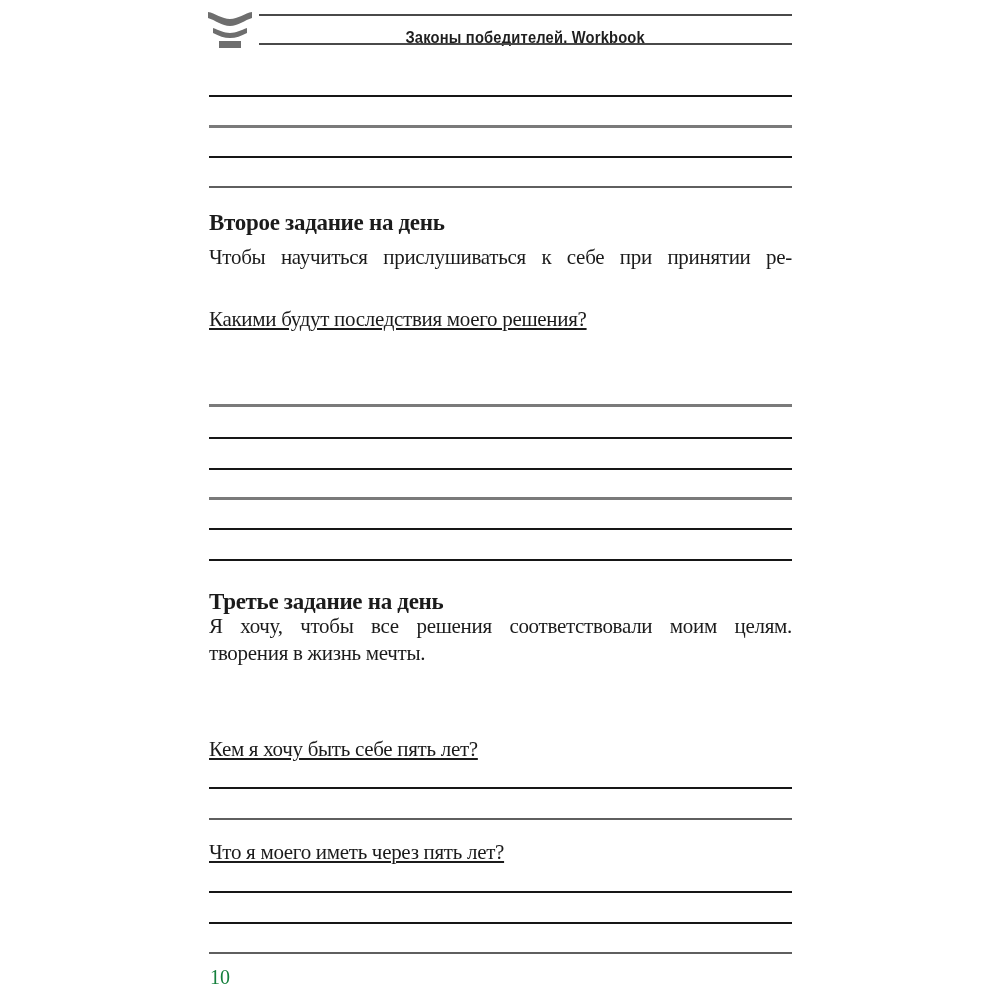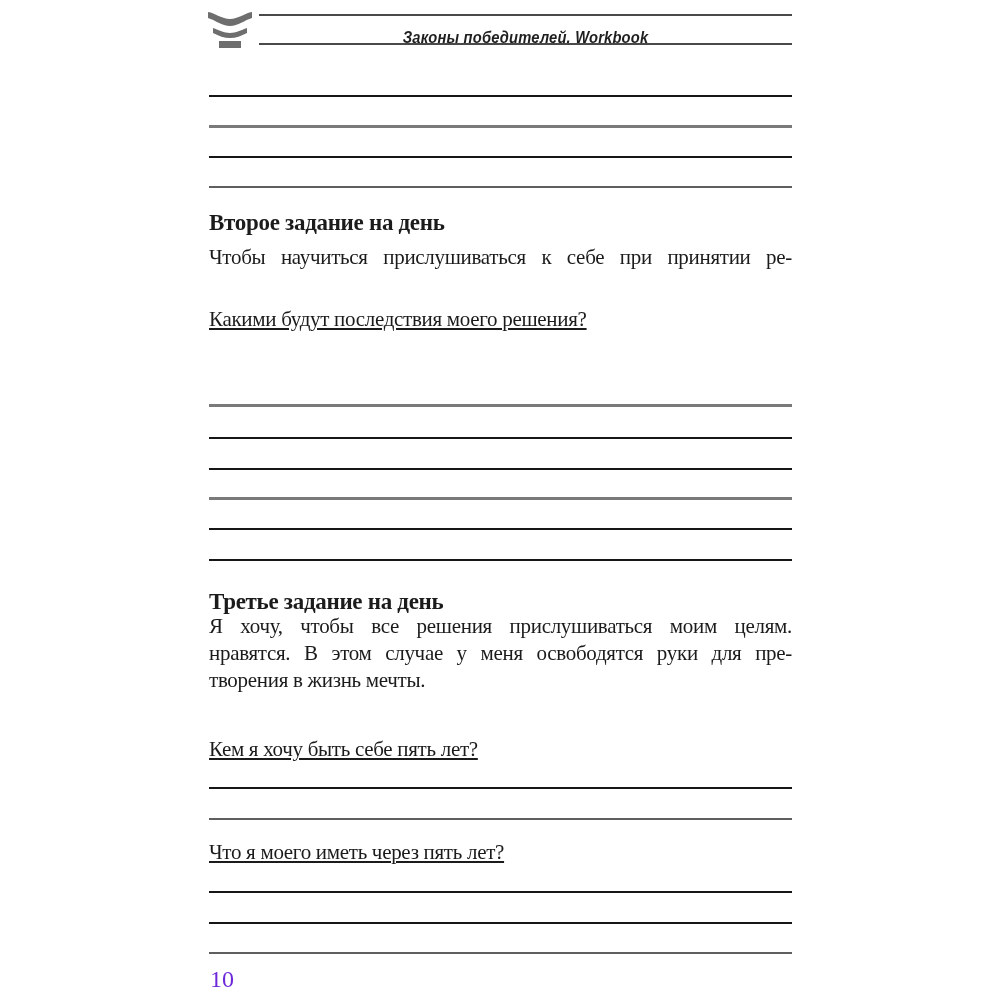--- a/index.html
+++ b/index.html
@@ -36,21 +36,20 @@
   .head-rule.bottom { top: 43px; }
   .head-title-wrap {
     position: absolute;
     left: 259px;
     top: 16px;
     width: 533px;
     height: 44px;
     display: flex;
     align-items: center;
     justify-content: center;
-    font-style: italic;
   }
   .head-title {
     font-family: "Liberation Sans", sans-serif;
     font-weight: 700;
     font-size: 16px;
     color: #1f1f1f;
     transform: scaleX(0.92);
     letter-spacing: 0.2px;
     white-space: nowrap;
   }
@@ -94,22 +93,22 @@
     font-size: 21px;
     letter-spacing: -0.3px;
     line-height: 28px;
     white-space: nowrap;
     text-decoration: underline;
   }
   .page-number {
     position: absolute;
     left: 210px;
     top: 966px;
-    font-size: 24px;
-    color: #6d28d9;
+    font-size: 20px;
+    color: #15803d;
   }
 </style>
 </head>
 <body>
 
 <div class="page">
 
   <svg class="logo" viewBox="0 0 46 38" xmlns="http://www.w3.org/2000/svg">
     <path d="M1,1 C8,2 15,8 23,8 C31,8 38,2 45,1 L45,7 C38,9 31,15 23,15 C15,15 8,9 1,7 Z" fill="#6e6e6e"></path>
     <path d="M6,17 C12,19 17,22 23,22 C29,22 34,19 40,17 L40,22 C34,25 29,27 23,27 C17,27 12,25 6,22 Z" fill="#6e6e6e"></path>
@@ -138,22 +137,21 @@
   <div class="wline gray" style="top:404px"></div>
   <div class="wline" style="top:437px"></div>
   <div class="wline" style="top:468px"></div>
   <div class="wline gray" style="top:497px"></div>
   <div class="wline" style="top:528px"></div>
   <div class="wline" style="top:559px"></div>
 
   <div class="tblock heading" style="top:587px">Третье задание на день</div>
 
   <div class="tblock para3" style="top:613px">
-    <div class="body-line">Я хочу, чтобы все решения прислушиваться моим целям.</div>
-    <div class="body-line">нравятся. В этом случае у меня освободятся руки для пре-</div>
+    <div class="body-line">Я хочу, чтобы все решения соответствовали моим целям.</div>
     <div class="body-line last">творения в жизнь мечты.</div>
   </div>
 
   <div class="tblock question" style="top:735px">Кем я хочу быть себе пять лет?</div>
 
   <div class="wline" style="top:787px"></div>
   <div class="wline mid" style="top:818px"></div>
 
   <div class="tblock question" style="top:838px">Что я моего иметь через пять лет?</div>
 

